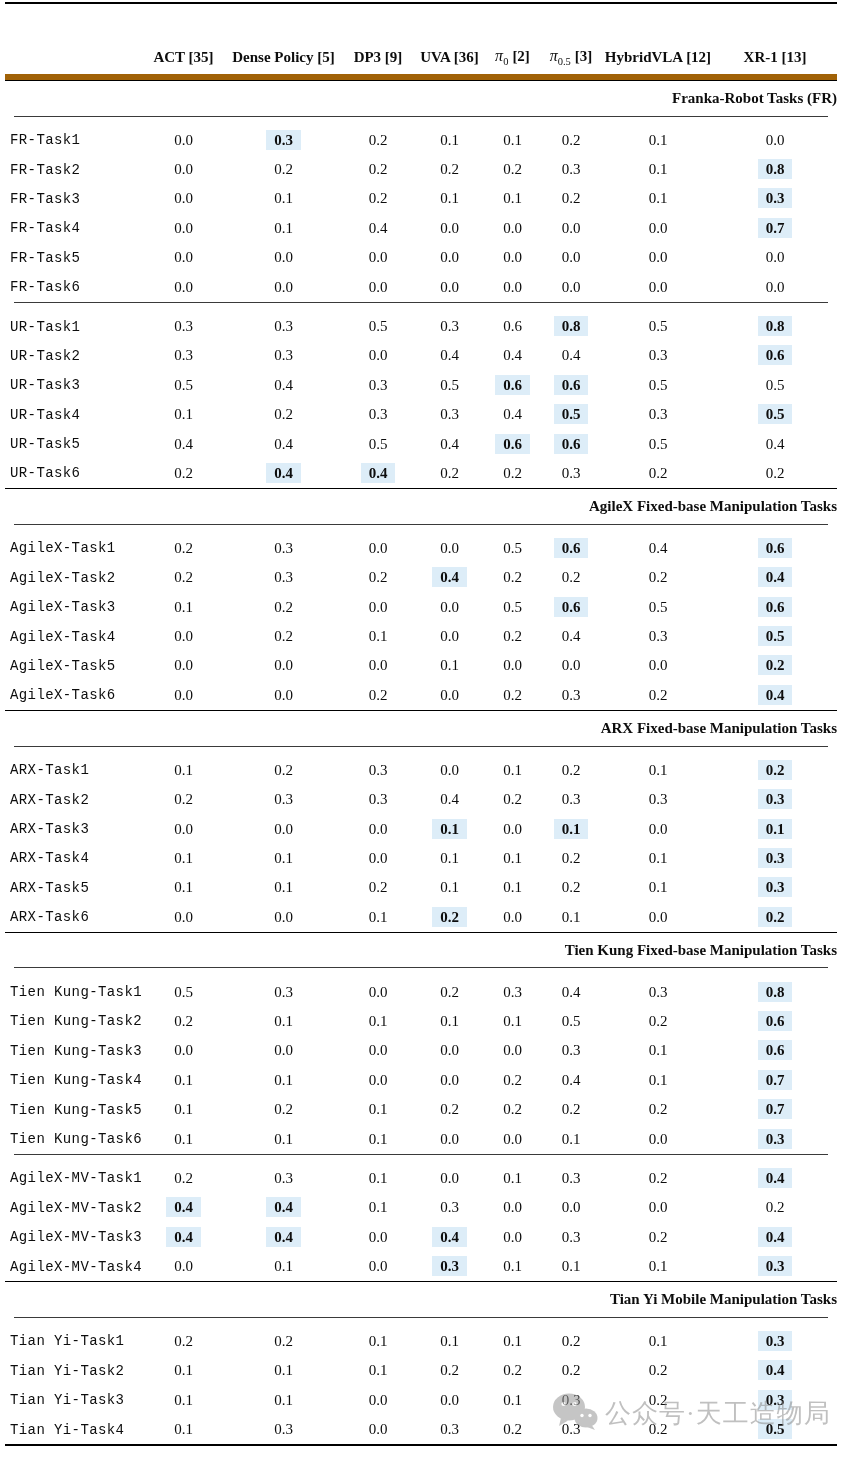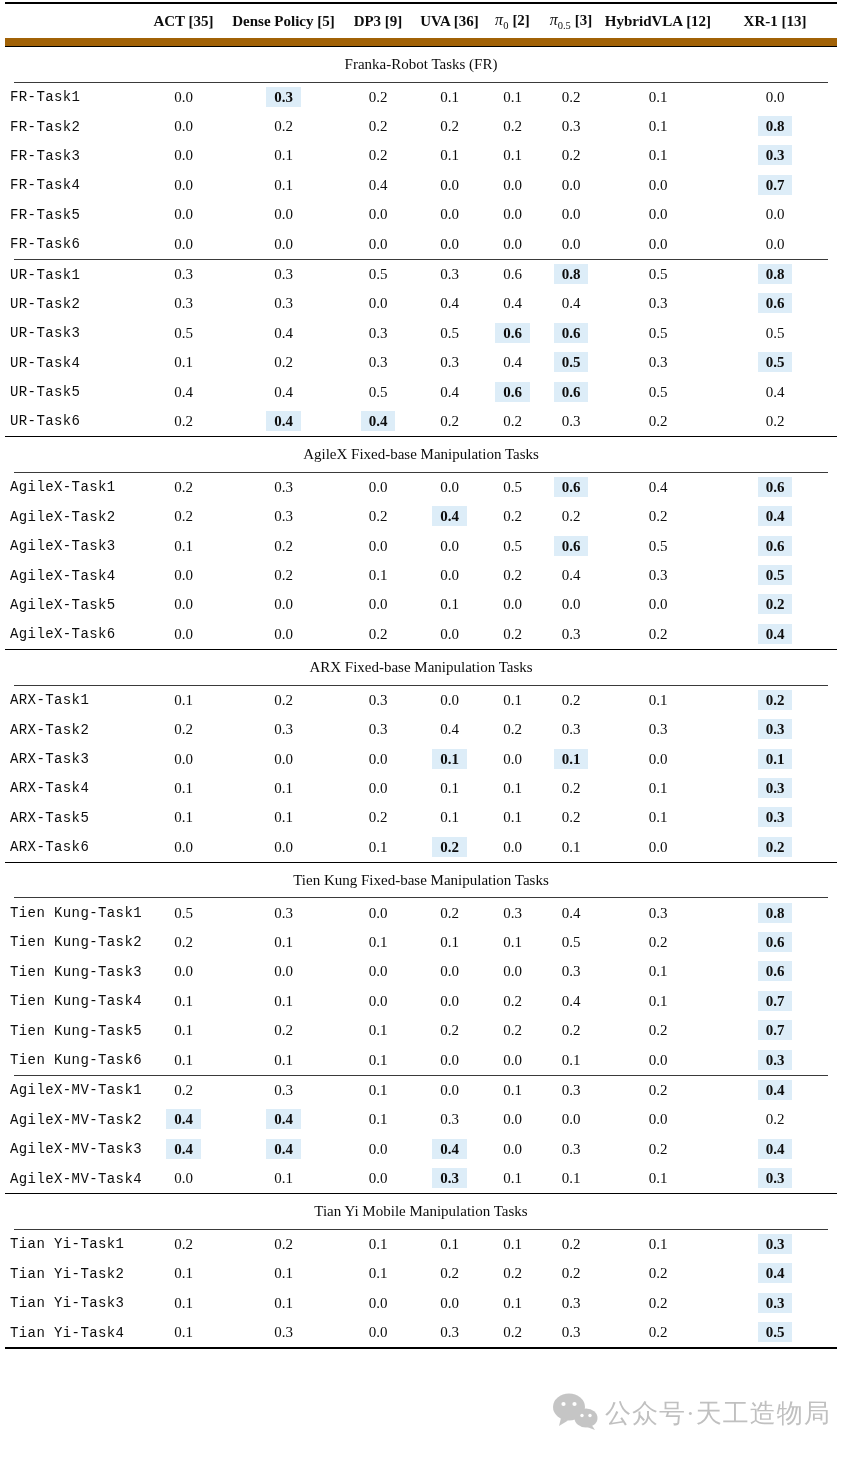--- a/index.html
+++ b/index.html
@@ -19,47 +19,48 @@
     width: 832px;
     border-top: 2px solid #000;
   }
   .grid-row {
     display: grid;
     grid-template-columns: 133px 91px 109px 80px 63px 63px 54px 120px 114px;
     align-items: center;
   }
   .header-row {
     height: 34px;
-    border-bottom: 8px solid #a16207;
+    border-bottom: 6px solid #a16207;
+    margin-top: 36px;
   }
   .header-cell {
     text-align: center;
     font-weight: bold;
     font-size: 15px;
     white-space: nowrap;
   }
   .header-cell .pi { font-style: italic; font-weight: normal; font-size: 16px; }
   .header-cell sub { font-size: 10.5px; font-weight: normal; }
   .header-cell .cite { margin-left: 4px; }
   .section-title-row {
     border-top: 1.5px solid #000;
     height: 35.5px;
     display: flex;
     align-items: center;
-    justify-content: center;
-    font-weight: normal;
+    justify-content: flex-end;
+    font-weight: bold;
     font-size: 15px;
     box-sizing: border-box;
   }
   .thin-rule {
     height: 0;
     border-bottom: 1px solid #3a3a3a;
     margin: 0 9px;
   }
-  .rows { padding-top: 0; }
+  .rows { padding-top: 9px; }
   .data-row { height: 29.4px; }
   .task-cell {
     font-family: "Liberation Mono", monospace;
     font-size: 14px;
     letter-spacing: 0.4px;
     padding-left: 5px;
     white-space: nowrap;
   }
   .val-cell { text-align: center; font-size: 15px; }
   .val-cell .hl {

